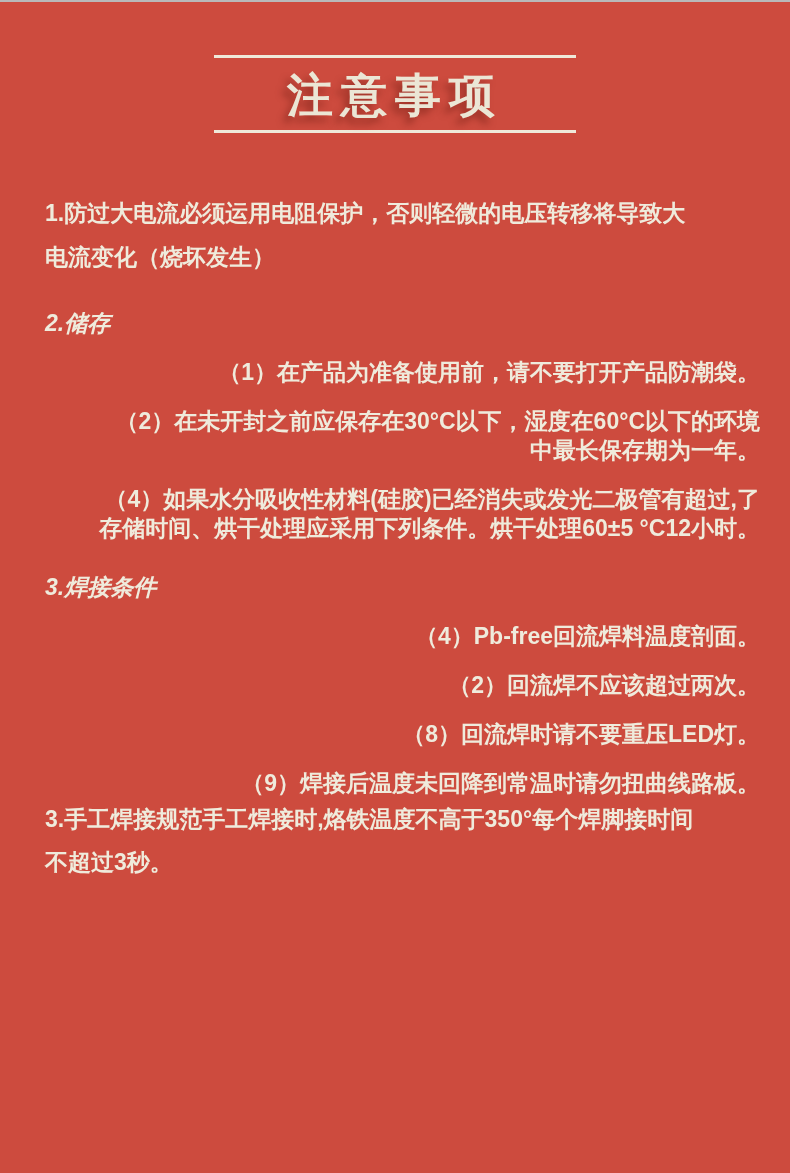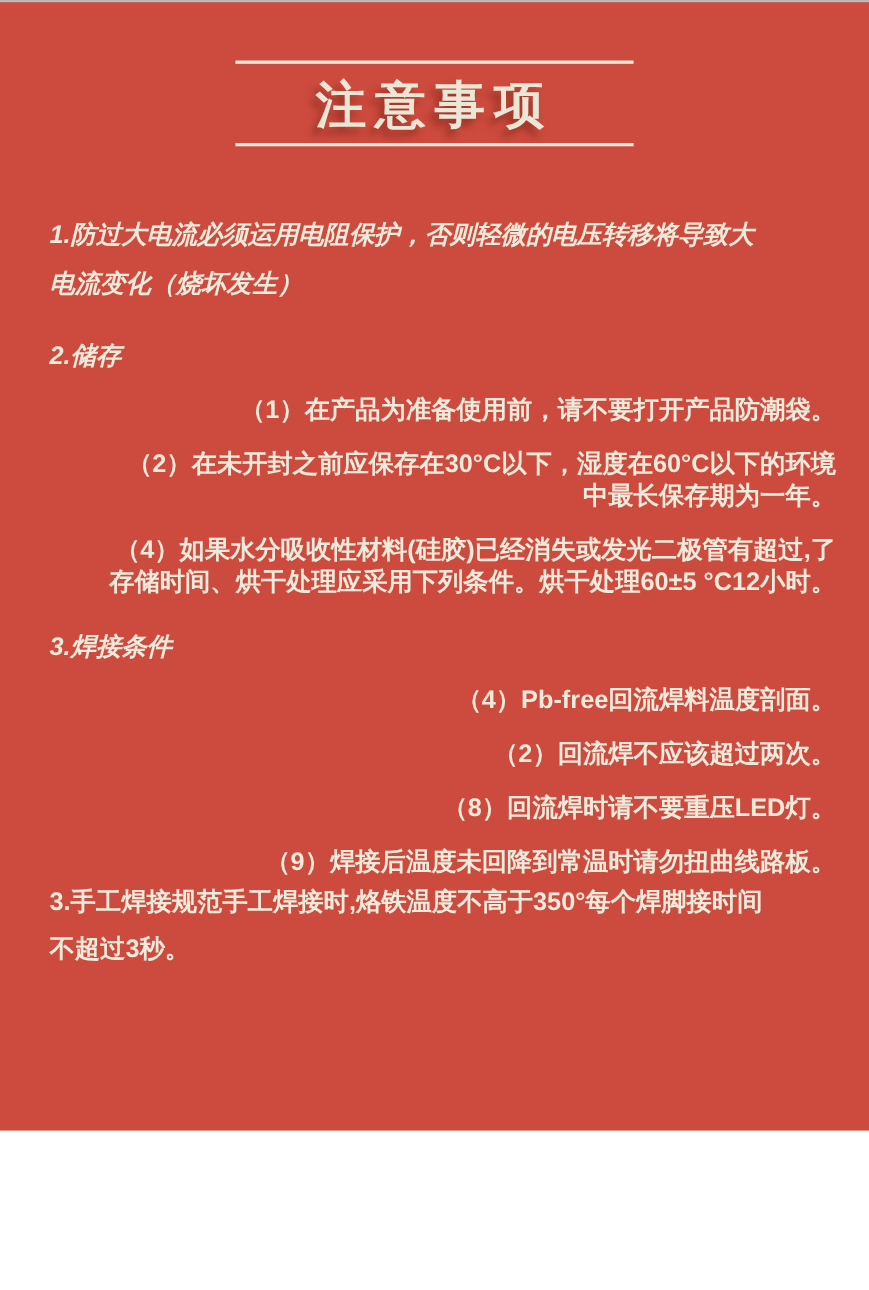--- a/index.html
+++ b/index.html
@@ -1,21 +1,21 @@
 <!DOCTYPE html>
 <html><head>
 <meta charset="utf-8">
 <style>
   * { box-sizing: border-box; }
   html, body { margin: 0; padding: 0; background: #ffffff; }
 
   .page {
     position: relative;
     width: 790px;
-    height: 1028px;
+    height: 1173px;
     background: #cd4b3e;
     border-top: 2px solid #b9b9b9;
     overflow: hidden;
     font-family: "Liberation Sans", "DejaVu Sans", sans-serif;
     font-weight: bold;
     color: #efebdc;
   }
 
   
   .hdr { text-align: center; }
@@ -43,21 +43,21 @@
   }
   .para { margin: 0; }
   .ln { display: block; white-space: nowrap; }
   .indent { padding-left: 15px; }
 
   .loose .ln { line-height: 44px; }
   .tight .ln { line-height: 29px; }
   .hand  .ln { line-height: 43px; }
   .head  .ln { line-height: 29px; font-style: italic; }
 
-  .m-p1       { margin-top: 58px; font-style: italic; }
+  .m-p1       { margin-top: 58px; }
   .m-heading  { margin-top: 30px; }
   .m-item     { margin-top: 20px; text-align: right; }
   .m-hand     { }
 </style>
 </head>
 <body>
 
 <div class="page">
 
   <header class="hdr">

